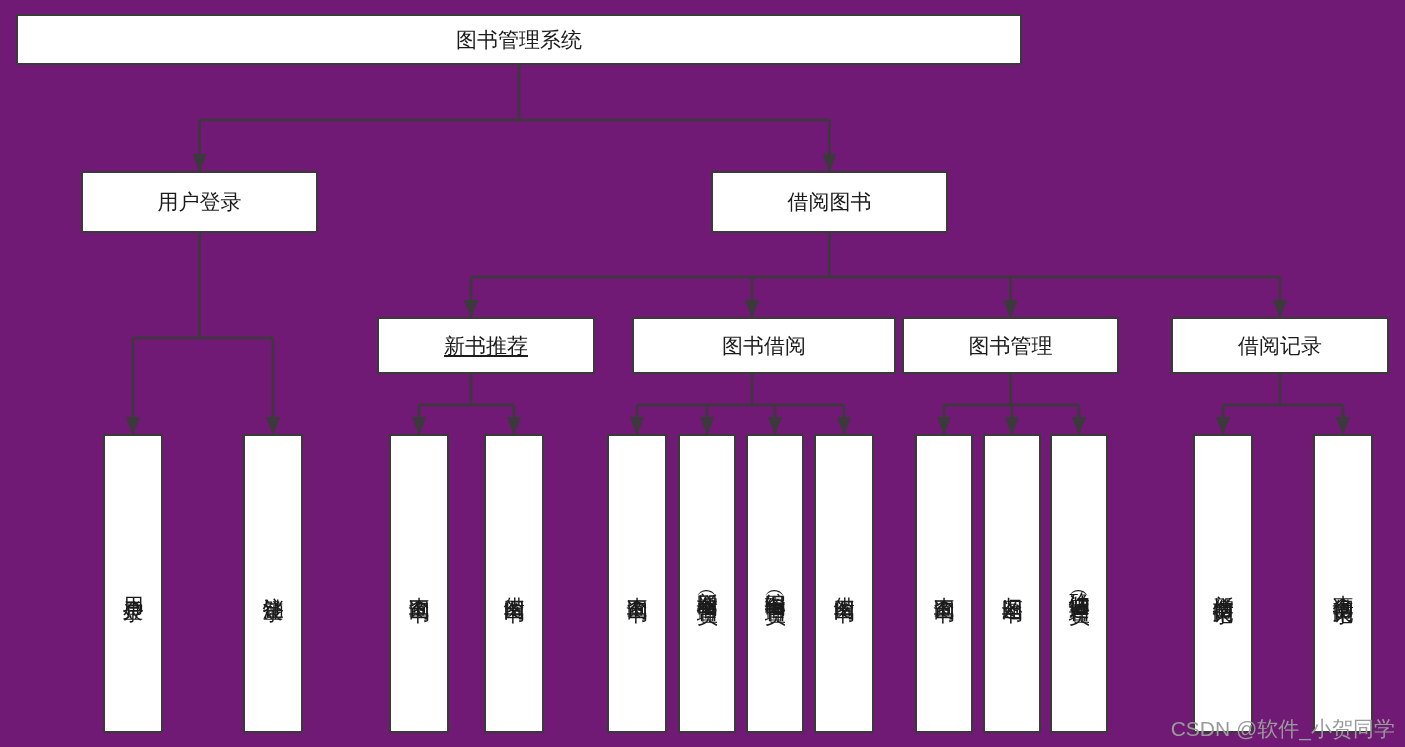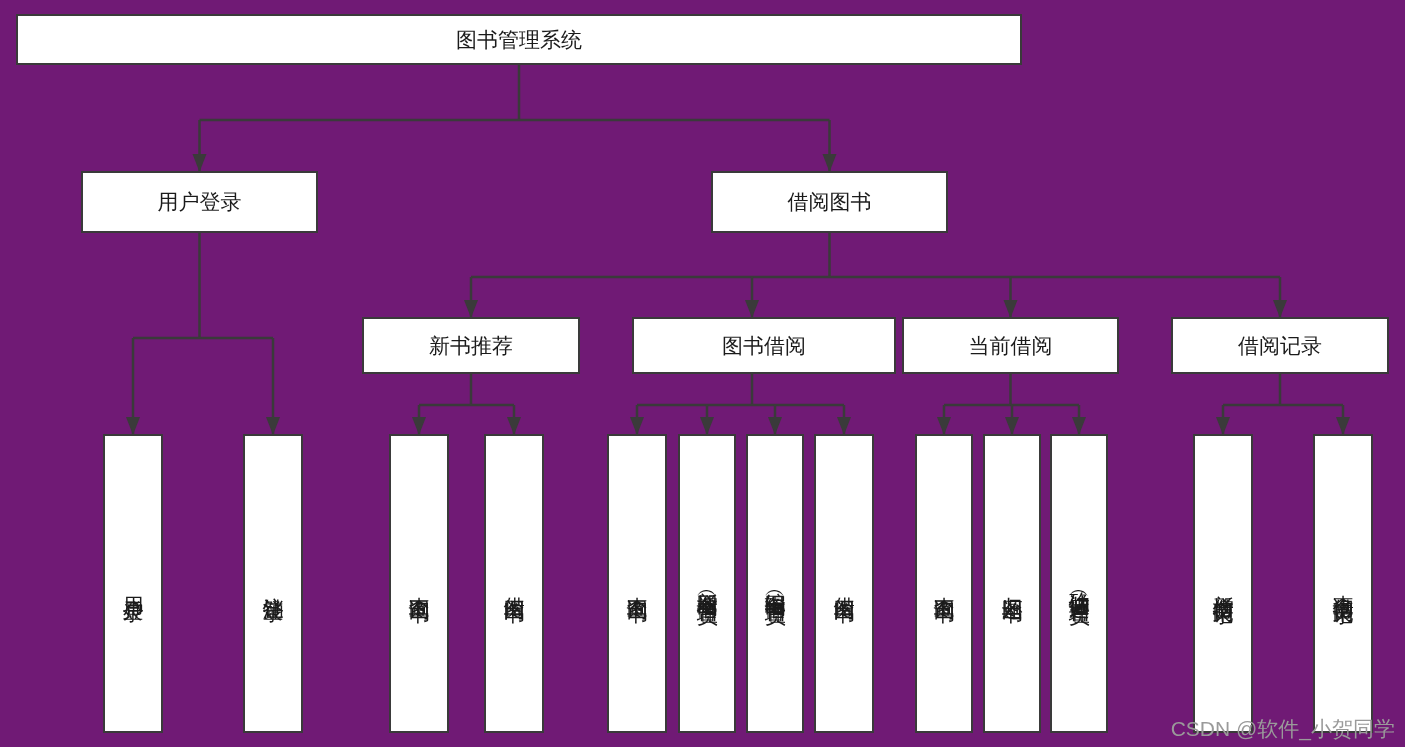--- a/index.html
+++ b/index.html
@@ -128,28 +128,28 @@
   <div id="nodes-layer">
       <div class="node horizontal" style="left: 16px; top: 14px; width: 1006px; height: 51px;">
         <span class="node-label">图书管理系统</span>
       </div>
       <div class="node horizontal" style="left: 81px; top: 171px; width: 237px; height: 62px;">
         <span class="node-label">用户登录</span>
       </div>
       <div class="node horizontal" style="left: 711px; top: 171px; width: 237px; height: 62px;">
         <span class="node-label">借阅图书</span>
       </div>
-      <div class="node horizontal" style="left: 362px; top: 317px; width: 218px; height: 57px;">
+      <div class="node horizontal" style="left: 377px; top: 317px; width: 218px; height: 57px; text-decoration: underline;">
         <span class="node-label">新书推荐</span>
       </div>
       <div class="node horizontal" style="left: 632px; top: 317px; width: 264px; height: 57px;">
         <span class="node-label">图书借阅</span>
       </div>
       <div class="node horizontal" style="left: 902px; top: 317px; width: 217px; height: 57px;">
-        <span class="node-label">当前借阅</span>
+        <span class="node-label">图书管理</span>
       </div>
       <div class="node horizontal" style="left: 1171px; top: 317px; width: 218px; height: 57px;">
         <span class="node-label">借阅记录</span>
       </div>
       <div class="node vertical" style="left: 103px; top: 434px; width: 60px; height: 299px;">
         <span class="node-label">用户登录</span>
       </div>
       <div class="node vertical" style="left: 243px; top: 434px; width: 60px; height: 299px;">
         <span class="node-label">注销登录</span>
       </div>

